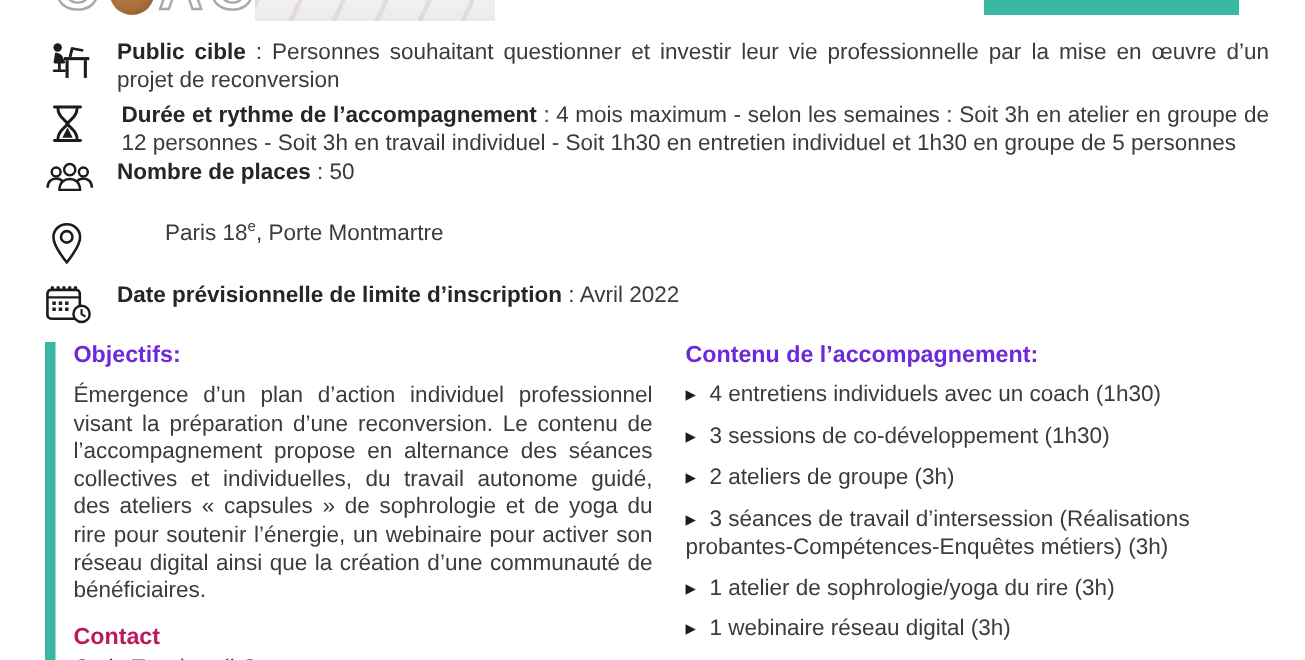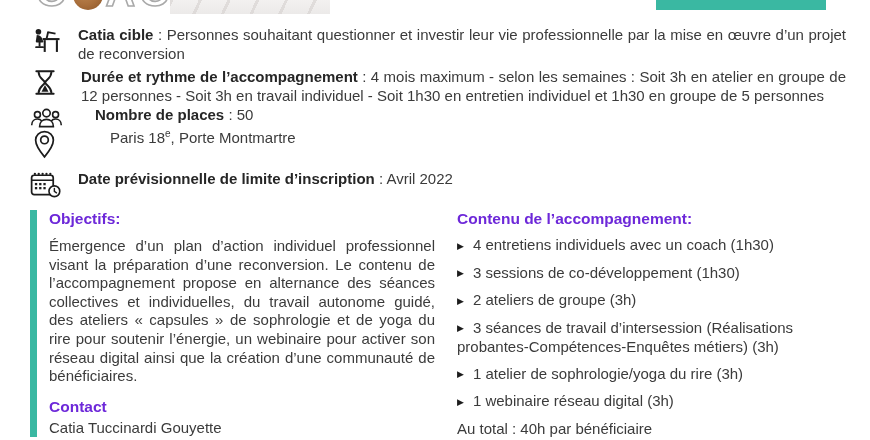--- a/index.html
+++ b/index.html
@@ -41,41 +41,41 @@
   }
   .info-row{display:flex;align-items:flex-start;}
   .info-icon{
     flex:0 0 48px;display:flex;justify-content:flex-start;
     padding-top:1px;
   }
   .info-text{
     flex:1;font-size:15px;line-height:18.5px;text-align:justify;
   }
   .info-text .lbl{font-weight:700;color:#262626;}
-  .mb4{margin-bottom:5px;}.mb6{margin-bottom:1px;}.mb8{margin-bottom:1px;gap:17px;}.mb10{margin-bottom:11px;gap:28px;}
+  .mb4{margin-bottom:5px;}.mb6{margin-bottom:1px;}.mb8{margin-bottom:19px;}.mb10{margin-bottom:11px;gap:28px;}
   sup{font-size:10px;line-height:0;}
   
   .columns{
     display:flex;align-items:flex-start;
     margin-top:12px;padding:0 20px 0 30px;
   }
   .col-left{
     width:386px;
     border-left:7px solid;
     padding-left:12px;
   }
   .col-heading{
     font-size:15.5px;font-weight:700;color:#6d28d9;margin:0 0 9px 0;
   }
   .objectifs-paragraph{
     font-size:15px;line-height:18.6px;text-align:justify;
     hyphens:auto;-webkit-hyphens:auto;word-spacing:0.5px;
     margin:0 0 12px 0;
   }
-  .contact-heading{font-size:15.5px;font-weight:700;color:#6d28d9;margin:0 0 3px 0;}
+  .contact-heading{font-size:15.5px;font-weight:700;color:#be185d;margin:0 0 3px 0;}
   .contact-name{font-size:15px;line-height:18px;}
   .col-right{
     flex:1;margin-left:22px;padding-right:4px;
   }
   .bullet{
     font-size:15px;line-height:18.5px;margin-bottom:8.5px;
   }
   .bullet .marker{
     display:inline-block;font-size:9px;vertical-align:1.5px;
     margin-right:9px;color:#1c1c1c;
@@ -109,21 +109,21 @@
             <rect x="5.5" y="20.2" width="9.4" height="1.8" rx="0.9"></rect>
             <rect x="13.5" y="11.4" width="18" height="2.2"></rect>
             <rect x="14.6" y="13.6" width="2.2" height="12.6"></rect>
             <rect x="27.6" y="13.6" width="2.2" height="12.6"></rect>
             <path d="M18.4 4.6 l2 0.4 -1.6 6.6 -2 -0.4 z"></path>
             <path d="M18.8 4.2 l8.6 1.6 -0.4 1.8 -8.6 -1.6 z"></path>
           </g>
         </svg>
       </div>
       <div class="info-text">
-        <span class="lbl">Catia cible</span><span> : </span><span>Personnes souhaitant questionner et investir leur vie professionnelle par la mise en œuvre d’un projet de reconversion</span>
+        <span class="lbl">Public cible</span><span> : </span><span>Personnes souhaitant questionner et investir leur vie professionnelle par la mise en œuvre d’un projet de reconversion</span>
       </div>
     </div>
 
     <div class="info-row mb6">
       <div class="info-icon" style="padding-left:3px;">
         <svg width="24" height="27" viewBox="0 0 24 28">
           <g fill="none" stroke="#1c1c1c" stroke-width="2" stroke-linecap="round">
             <line x1="3" y1="2.4" x2="21" y2="2.4"></line>
             <line x1="3" y1="25.6" x2="21" y2="25.6"></line>
             <path d="M5.4 3.4 c0 6 4.8 7.2 6.6 10.6 c1.8 -3.4 6.6 -4.6 6.6 -10.6"></path>

